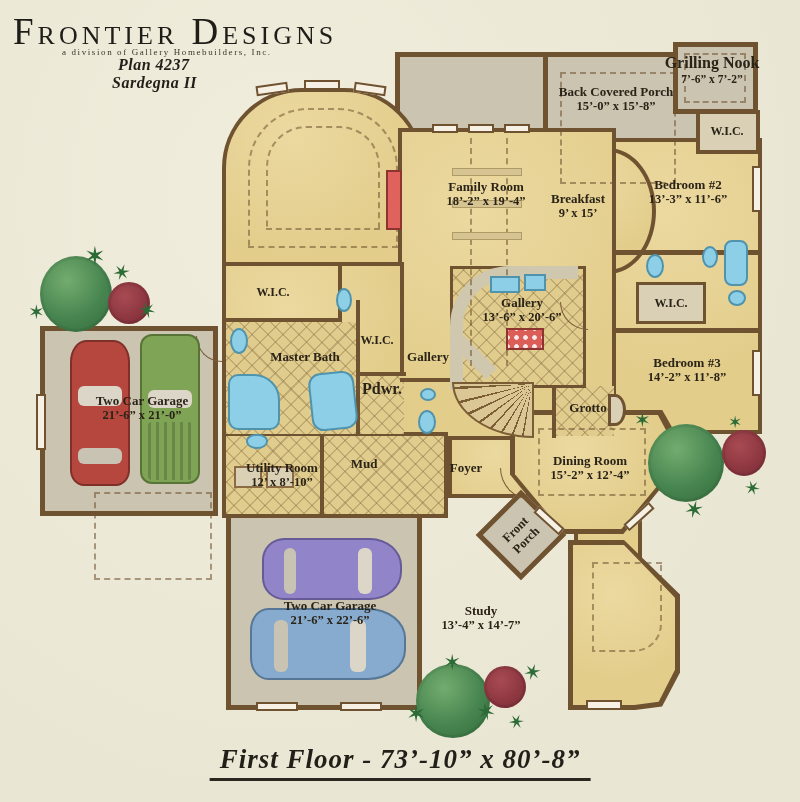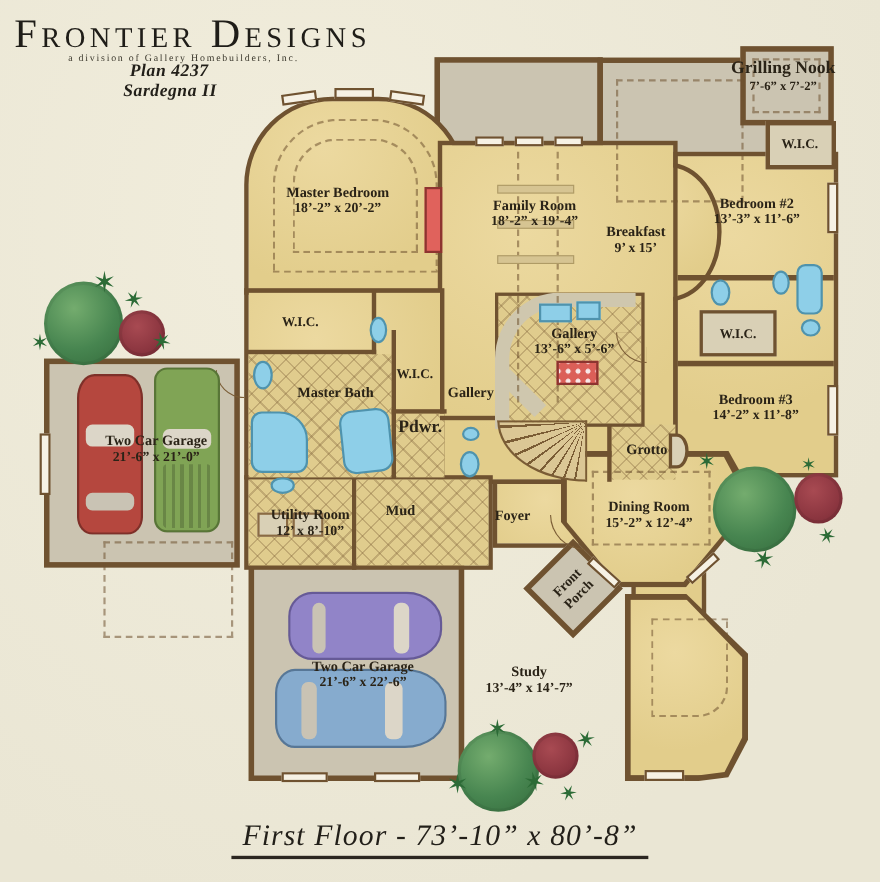--- a/index.html
+++ b/index.html
@@ -26,21 +26,21 @@
   .win{background:#f6f1e4;border:2px solid #6f5230;}
   .arc{border:1.5px solid #7a5c35;border-top:none;border-right:none;border-radius:0 0 0 100%;}
   .treeG{border-radius:50%;background:radial-gradient(circle at 38% 32%, #74ac6e, #478550 55%, #3a7342 85%);box-shadow:inset 0 0 0 3px rgba(0,0,0,.06);}
   .treeR{border-radius:50%;background:radial-gradient(circle at 40% 35%, #a84a52, #8c3640 60%, #7c2e38 88%);box-shadow:inset 0 0 0 3px rgba(0,0,0,.08);}
   .palm{position:absolute;color:#2c6b36;line-height:1;z-index:46;}
   
   .rl{position:absolute;transform:translate(-50%,-50%);text-align:center;white-space:nowrap;z-index:40;}
   .rn{display:block;font-weight:bold;font-size:13px;line-height:1.18;}
   .rd{display:block;font-weight:bold;font-size:12.5px;line-height:1.18;}
   .floor-title{position:absolute;left:50%;top:744px;transform:translateX(-50%);
-        font-style:italic;font-weight:normal;font-size:27px;letter-spacing:1px;
+        font-style:italic;font-weight:bold;font-size:27px;letter-spacing:1px;
         border-bottom:3px solid #2b2620;padding:0 10px 3px;white-space:nowrap;color:#221f19;}
   .car{position:absolute;box-sizing:border-box;}
   .glass{position:absolute;background:#dcd6c8;border-radius:6px;}
 </style>
 </head>
 <body>
 
 <div class="page">
 
   <div class="abs brand" style="left:13px;top:10px">Frontier Designs</div>
@@ -179,31 +179,31 @@
   <span class="palm" style="left:728px;top:414px;font-size:17px">✶</span>
 
   <div class="treeG abs" style="left:416px;top:664px;width:74px;height:74px;z-index:45"></div>
   <div class="treeR abs" style="left:484px;top:666px;width:42px;height:42px;z-index:45"></div>
   <span class="palm" style="left:443px;top:652px;font-size:22px">✶</span>
   <span class="palm" style="left:523px;top:662px;font-size:22px;transform:rotate(18deg)">✶</span>
   <span class="palm" style="left:476px;top:700px;font-size:24px;transform:rotate(-12deg)">✶</span>
   <span class="palm" style="left:406px;top:702px;font-size:24px">✶</span>
   <span class="palm" style="left:508px;top:712px;font-size:20px;transform:rotate(25deg)">✶</span>
 
-  <div class="rl" style="left:307px;top:182px">
-    <span class="rn">Master Bedroom</span>
-    <span class="rd">18’-2” x 20’-2”</span>
-  </div>
   <div class="rl" style="left:486px;top:194px">
     <span class="rn">Family Room</span>
     <span class="rd">18’-2” x 19’-4”</span>
   </div>
-  <div class="rl" style="left:578px;top:218px">
+  <div class="rl" style="left:578px;top:206px">
     <span class="rn">Breakfast</span>
     <span class="rd">9’ x 15’</span>
+  </div>
+  <div class="rl" style="left:616px;top:99px">
+    <span class="rn">Back Covered Porch</span>
+    <span class="rd">15’-0” x 15’-8”</span>
   </div>
   <div class="rl" style="left:712px;top:70px">
     <span class="rn" style="font-size:16px">Grilling Nook</span>
     <span class="rd" style="font-size:11.5px">7’-6” x 7’-2”</span>
   </div>
   <div class="rl" style="left:727px;top:131px">
     <span class="rn" style="font-size:12px">W.I.C.</span>
   </div>
   <div class="rl" style="left:688px;top:192px">
     <span class="rn">Bedroom #2</span>
@@ -226,21 +226,21 @@
     <span class="rn" style="font-size:12px">W.I.C.</span>
   </div>
   <div class="rl" style="left:428px;top:357px">
     <span class="rn">Gallery</span>
   </div>
   <div class="rl" style="left:382px;top:389px">
     <span class="rn" style="font-size:16px">Pdwr.</span>
   </div>
   <div class="rl" style="left:522px;top:310px">
     <span class="rn">Gallery</span>
-    <span class="rd">13’-6” x 5’-6”</span>
+    <span class="rd">13’-6” x 20’-6”</span>
   </div>
   <div class="rl" style="left:588px;top:408px">
     <span class="rn">Grotto</span>
   </div>
   <div class="rl" style="left:142px;top:408px">
     <span class="rn">Two Car Garage</span>
     <span class="rd">21’-6” x 21’-0”</span>
   </div>
   <div class="rl" style="left:282px;top:475px">
     <span class="rn">Utility Room</span>

